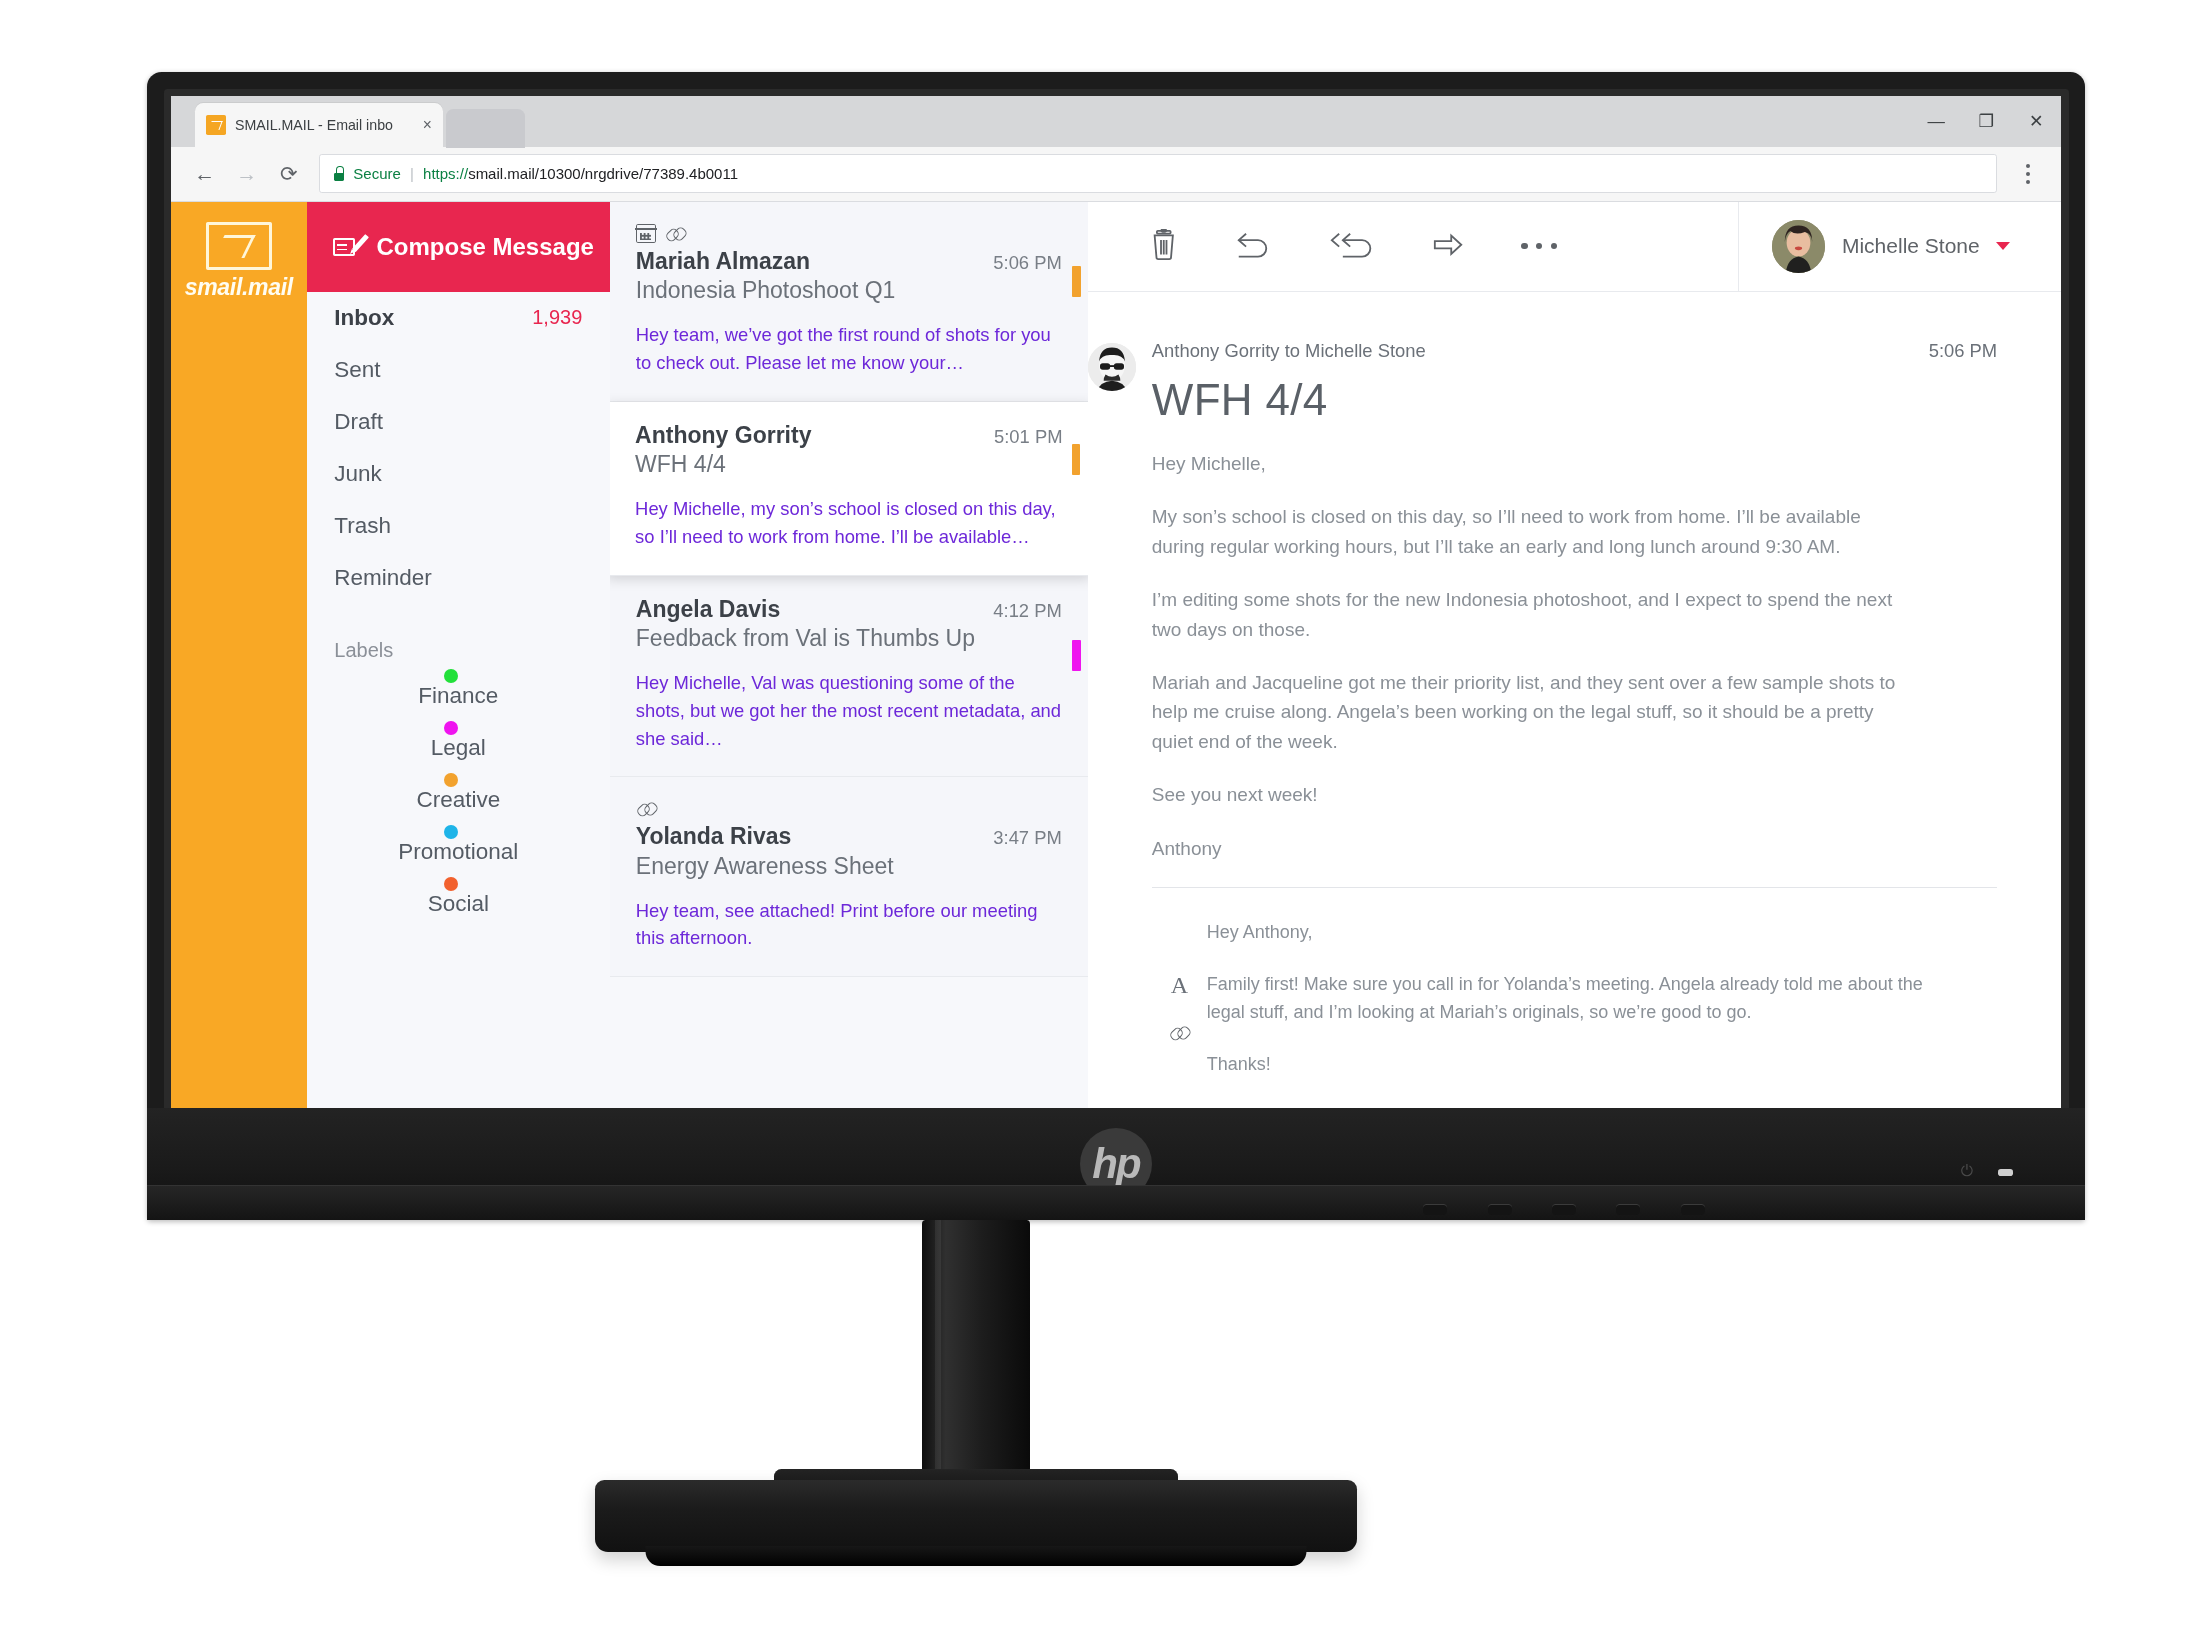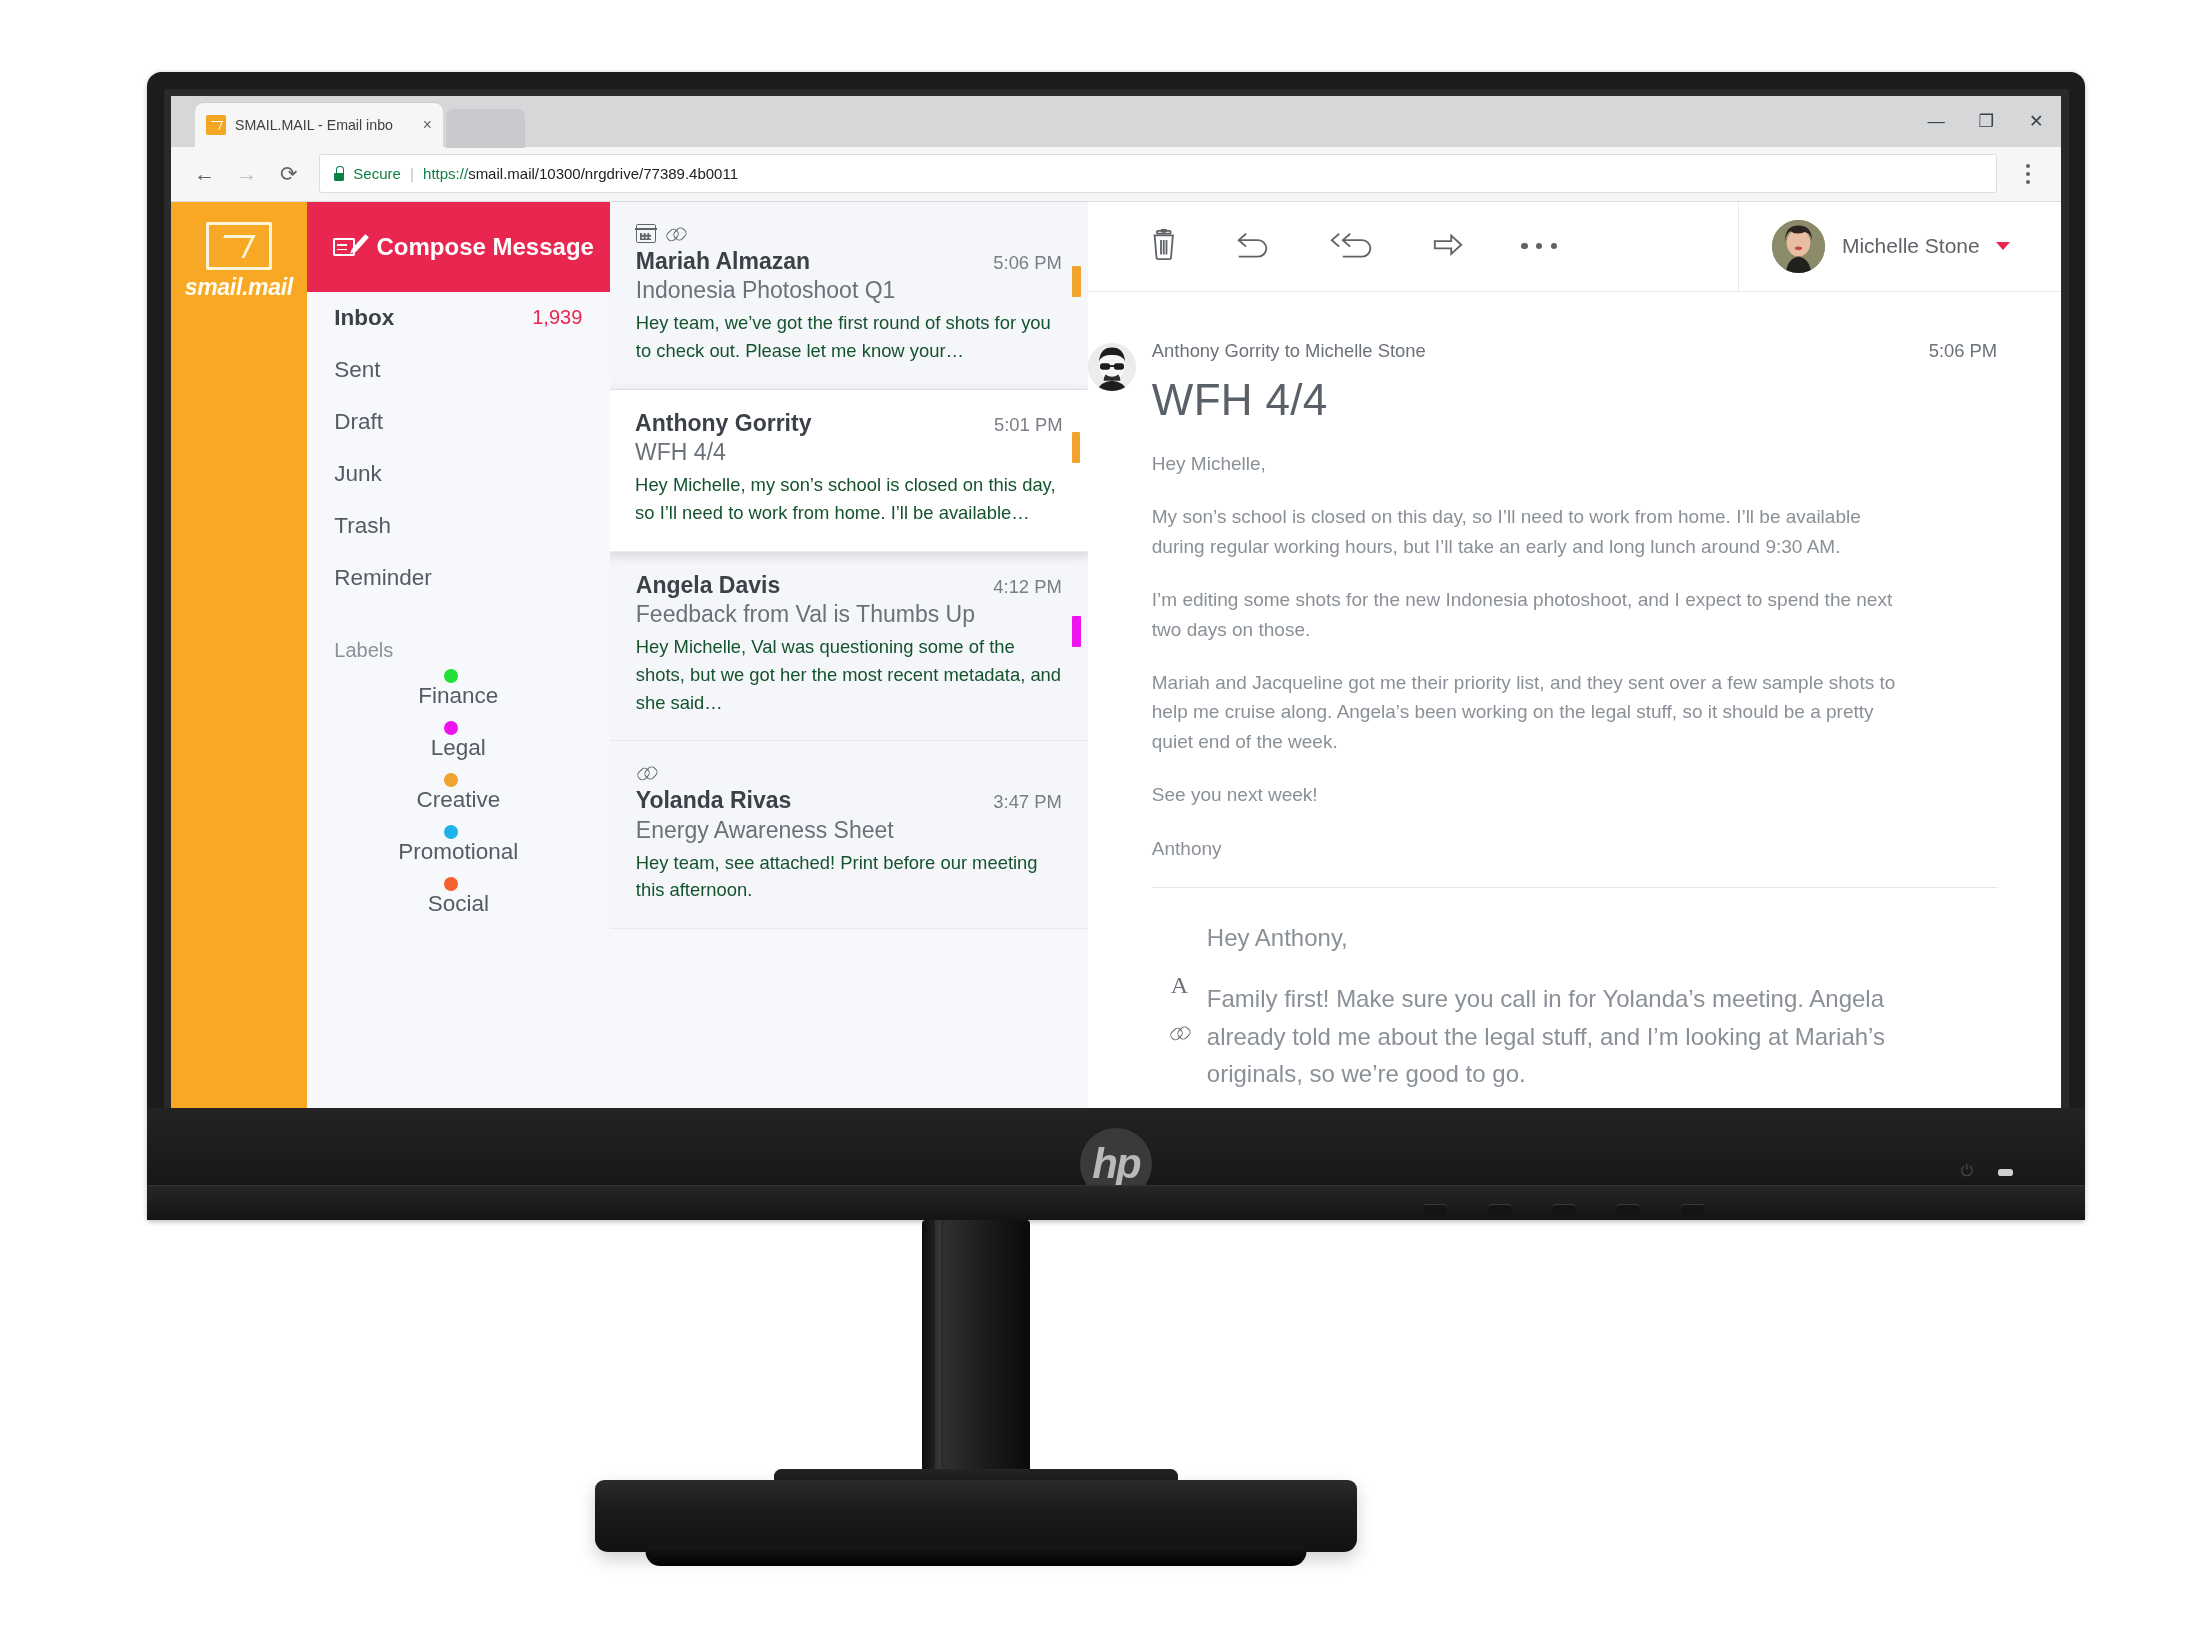--- a/index.html
+++ b/index.html
@@ -311,21 +311,21 @@
     content:""; position:absolute; width: 11px; height: 8.3px;
     border: 1.8px solid #5f6368; border-radius: 4.6px;
   }
   .icon-clip::before { left: 0.9px; top: 3.7px; }
   .icon-clip::after  { left: 7.3px; top: 8.3px; }
   .mail-row1 { display:flex; align-items:baseline; }
   .mail-sender { font-size: 23px; font-weight:700; color:#3c4148; flex:1; }
   .mail-time { font-size: 18.4px; color:#787e86; }
   .mail-subject { font-size: 23px; color:#6b7179; margin-top: 2.8px; }
   .mail-snippet {
-    font-size: 18.4px; color:#14532d; line-height: 1.5; margin-top: 5px;
+    font-size: 18.4px; color:#6d28d9; line-height: 1.5; margin-top: 17px;
   }
   .mail-flag {
     position:absolute; right: 7.3px; top: 64px; width: 8.3px; height: 31px; border-radius:0.9px;
   }
   .mail.selected .mail-flag { right: 11px; top: 42px; }
 
   
   #reader { flex:1; background:#fff; position:relative; overflow:hidden; }
   #reader-top { padding: 48px 64px 0 64px; position: relative; }
   #reader-meta { display:flex; align-items:flex-start; }
@@ -347,21 +347,21 @@
   #reader-divider {
     margin: 16.5px 64px 0 64px; border-top: 0.9px solid #e3e5e9;
   }
   #reply-zone { display:flex; padding: 31px 64px 0 64px; }
   #reply-tools {
     width: 55px; flex:none; display:flex; flex-direction:column;
     align-items:center; gap: 24px; padding-top: 53px;
   }
   #tool-A { font-size: 24px; color:#6b7179; font-family: "Liberation Serif", serif; cursor:pointer; }
   #reply-text p {
-    font-size: 24px; color:#8a9097; line-height: 1.55; margin-bottom: 24px;
+    font-size: 18px; color:#8a9097; line-height: 1.55; margin-bottom: 24px;
     max-width: 753px;
   }
 </style>
 </head>
 <body>
 
 <div id="scene">
 
   <div id="monitor">
     <div id="bezel-inner">

